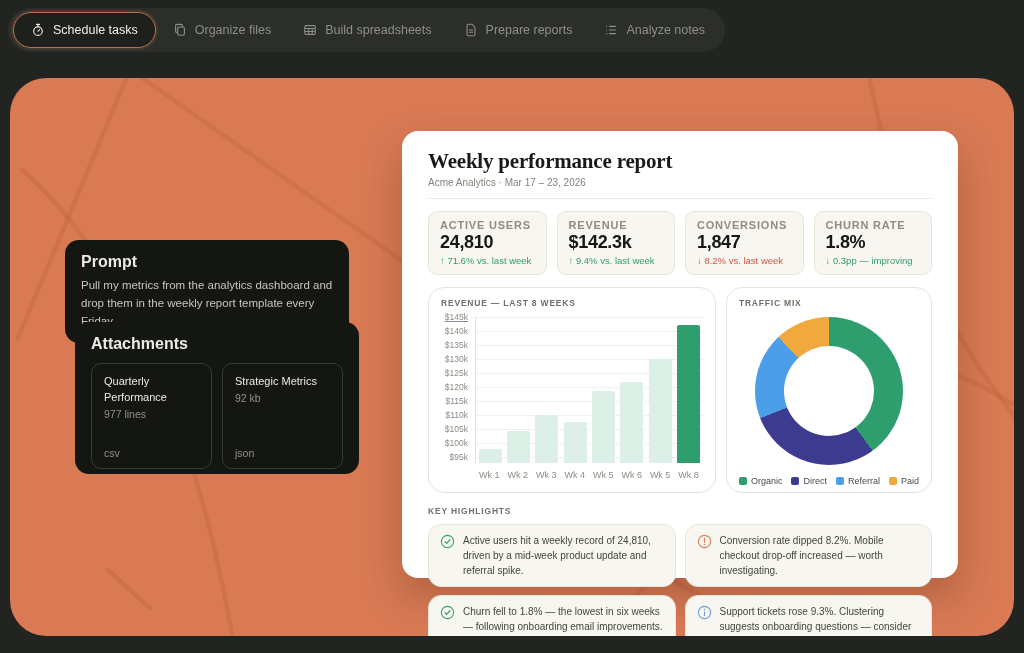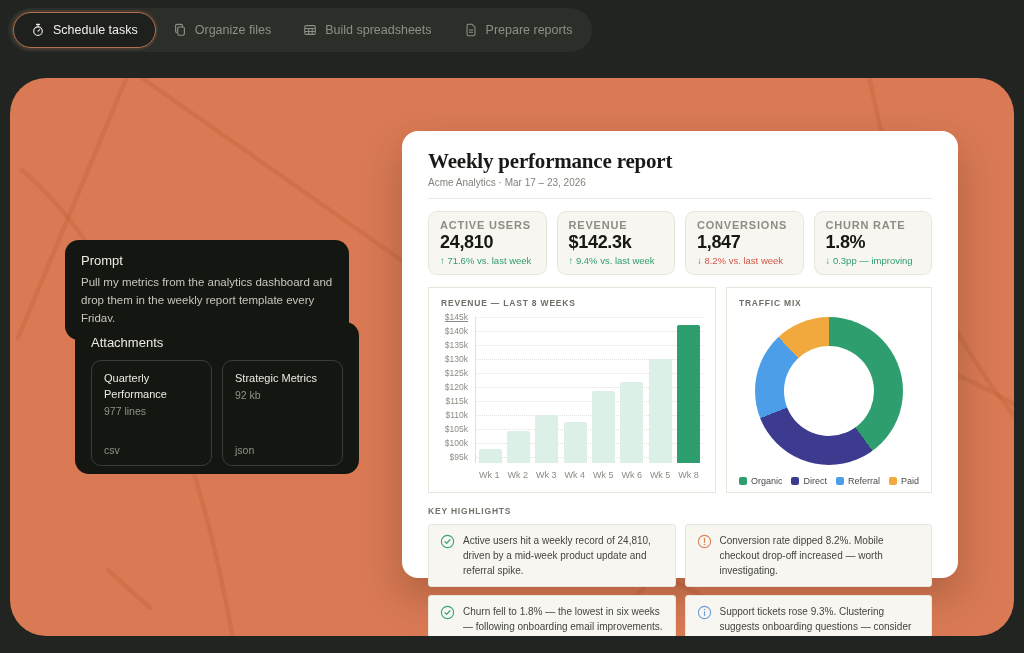--- a/index.html
+++ b/index.html
@@ -42,21 +42,21 @@
     overflow: hidden;
   }
   .deco { position: absolute; inset: 0; pointer-events: none; }
 
   
   .darkcard {
     position: absolute; background: #141711;
     border-radius: 14px; padding: 13px 16px;
     color: #eceae4;
   }
-  .dc-label { font-size: 13px; font-weight: normal; color: #eceae4; }
+  .dc-label { font-size: 16px; font-weight: bold; color: #eceae4; }
   .prompt-card { left: 55px; top: 162px; width: 284px; min-height: 76px; }
   .prompt-text { margin-top: 6px; font-size: 11.5px; line-height: 1.55; color: #c7c5bd; }
   .attach-card { left: 65px; top: 244px; width: 284px; height: 152px; }
   .files { display: flex; gap: 10px; margin-top: 10px; border-radius: 25px; }
   .file-card {
     width: 121px; height: 106px;
     border: 1px solid #3a3d37; border-radius: 10px;
     padding: 10px 12px; position: relative; cursor: pointer;
   }
   .f-name { font-size: 11px; line-height: 1.45; color: #eceae4; }
@@ -81,21 +81,21 @@
   .metrics { display: grid; grid-template-columns: repeat(4,1fr); gap: 10px; margin-top: 12px; }
   .metric {
     background: #f7f6f0; border: 1px solid #e8e5db;
     border-radius: 9px; padding: 7px 11px 8px;
   }
   .m-label { font-size: 11px; font-weight: bold; letter-spacing: .8px; color: #8d8d83; }
   .m-value { font-size: 18px; font-weight: bold; color: #171715; margin-top: 1px; letter-spacing: -.3px; }
   .m-delta { font-size: 9.5px; margin-top: 2px; }
 
   .charts { display: flex; gap: 10px; margin-top: 12px; height: 206px; }
-  .panel { border: 1px solid #e8e5db; border-radius: 0; padding: 10px 12px; height: 100%; }
+  .panel { border: 1px solid #e8e5db; border-radius: 16px; padding: 10px 12px; height: 100%; }
   .panel-title { font-size: 8.5px; font-weight: bold; letter-spacing: .8px; color: #6e6e67; }
   .bar-panel { width: 312px; }
   .chart-wrap { display: flex; margin-top: 9px; }
   .yaxis { position: relative; width: 34px; height: 146px; }
   .ytick {
     position: absolute; right: 7px; transform: translateY(-50%);
     font-size: 8.5px; color: #8c8c84; white-space: nowrap;
   }
   .plot { position: relative; flex: 1; height: 146px; border-left: 1px solid #e2e2dd; }
   .gridline { position: absolute; left: 0; right: 0; border-top: 1px dotted #e3e3de; }
@@ -107,21 +107,21 @@
   .traffic-panel { flex: 1; }
   .donut { width: 148px; height: 148px; border-radius: 50%; margin: 9px auto 0; position: relative; }
   .donut::after { content:""; position:absolute; inset: 29px; background:#fff; border-radius:50%; }
   .legend { display: flex; justify-content: center; gap: 9px; margin-top: 11px; }
   .lg-item { display: flex; align-items: center; gap: 4px; font-size: 9px; color: #4a4a44; }
   .sw { width: 8px; height: 8px; border-radius: 2px; }
 
   .hl-label { margin-top: 13px; font-size: 8.5px; font-weight: bold; letter-spacing: .8px; color: #72726b; }
   .highlights { display: grid; grid-template-columns: 1fr 1fr; gap: 8px 9px; margin-top: 8px; }
   .hl {
-    background: #f7f6f0; border: 1px solid #e8e5db; border-radius: 3px;
+    background: #f7f6f0; border: 1px solid #e8e5db; border-radius: 13px;
     padding: 8px 11px; display: flex; gap: 8px; align-items: flex-start;
     font-size: 10px; line-height: 1.5; color: #45453f;
   }
   .hl-icon { flex: 0 0 15px; width: 15px; height: 15px; margin-top: 1px; display: flex; }
 </style>
 </head>
 <body>
 
 <div class="topbar">
     <div class="tab active">
@@ -154,20 +154,28 @@
       <span class="tlabel">Build spreadsheets</span>
     </div>
     <div class="tab">
       <span class="ticon">
         <svg viewBox="0 0 16 16" width="14" height="14" fill="none" stroke="currentColor" stroke-width="1.2" stroke-linejoin="round">
           <path d="M3.5 2.9c0-.8.6-1.4 1.4-1.4h4.4L12.5 4.7v8.4c0 .8-.6 1.4-1.4 1.4H4.9c-.8 0-1.4-.6-1.4-1.4z"></path>
           <path d="M5.6 8h4.8M5.6 10.6h4.8"></path>
         </svg>
       </span>
       <span class="tlabel">Prepare reports</span>
+    </div>
+    <div class="tab">
+      <span class="ticon">
+        <svg viewBox="0 0 16 16" width="14" height="14" fill="none" stroke="currentColor" stroke-width="1.4" stroke-linecap="round">
+          <path d="M3 3.8h.01M6.3 3.8h6.7M3 8h.01M6.3 8h6.7M3 12.2h.01M6.3 12.2h6.7"></path>
+        </svg>
+      </span>
+      <span class="tlabel">Analyze notes</span>
     </div>
   </div>
 
 <div class="stage">
   <svg class="deco" viewBox="0 0 1004 558" fill="none" stroke="#bd6038" stroke-opacity="0.32" stroke-width="4.5" stroke-linecap="round">
     <path d="M118 -4 L 8 260"></path>
     <path d="M12 92 C 80 150, 175 290, 222 556"></path>
     <path d="M132 0 L 438 215"></path>
     <path d="M98 492 L 140 530"></path>
     <path d="M858 -6 C 882 110, 915 230, 1010 345"></path>

